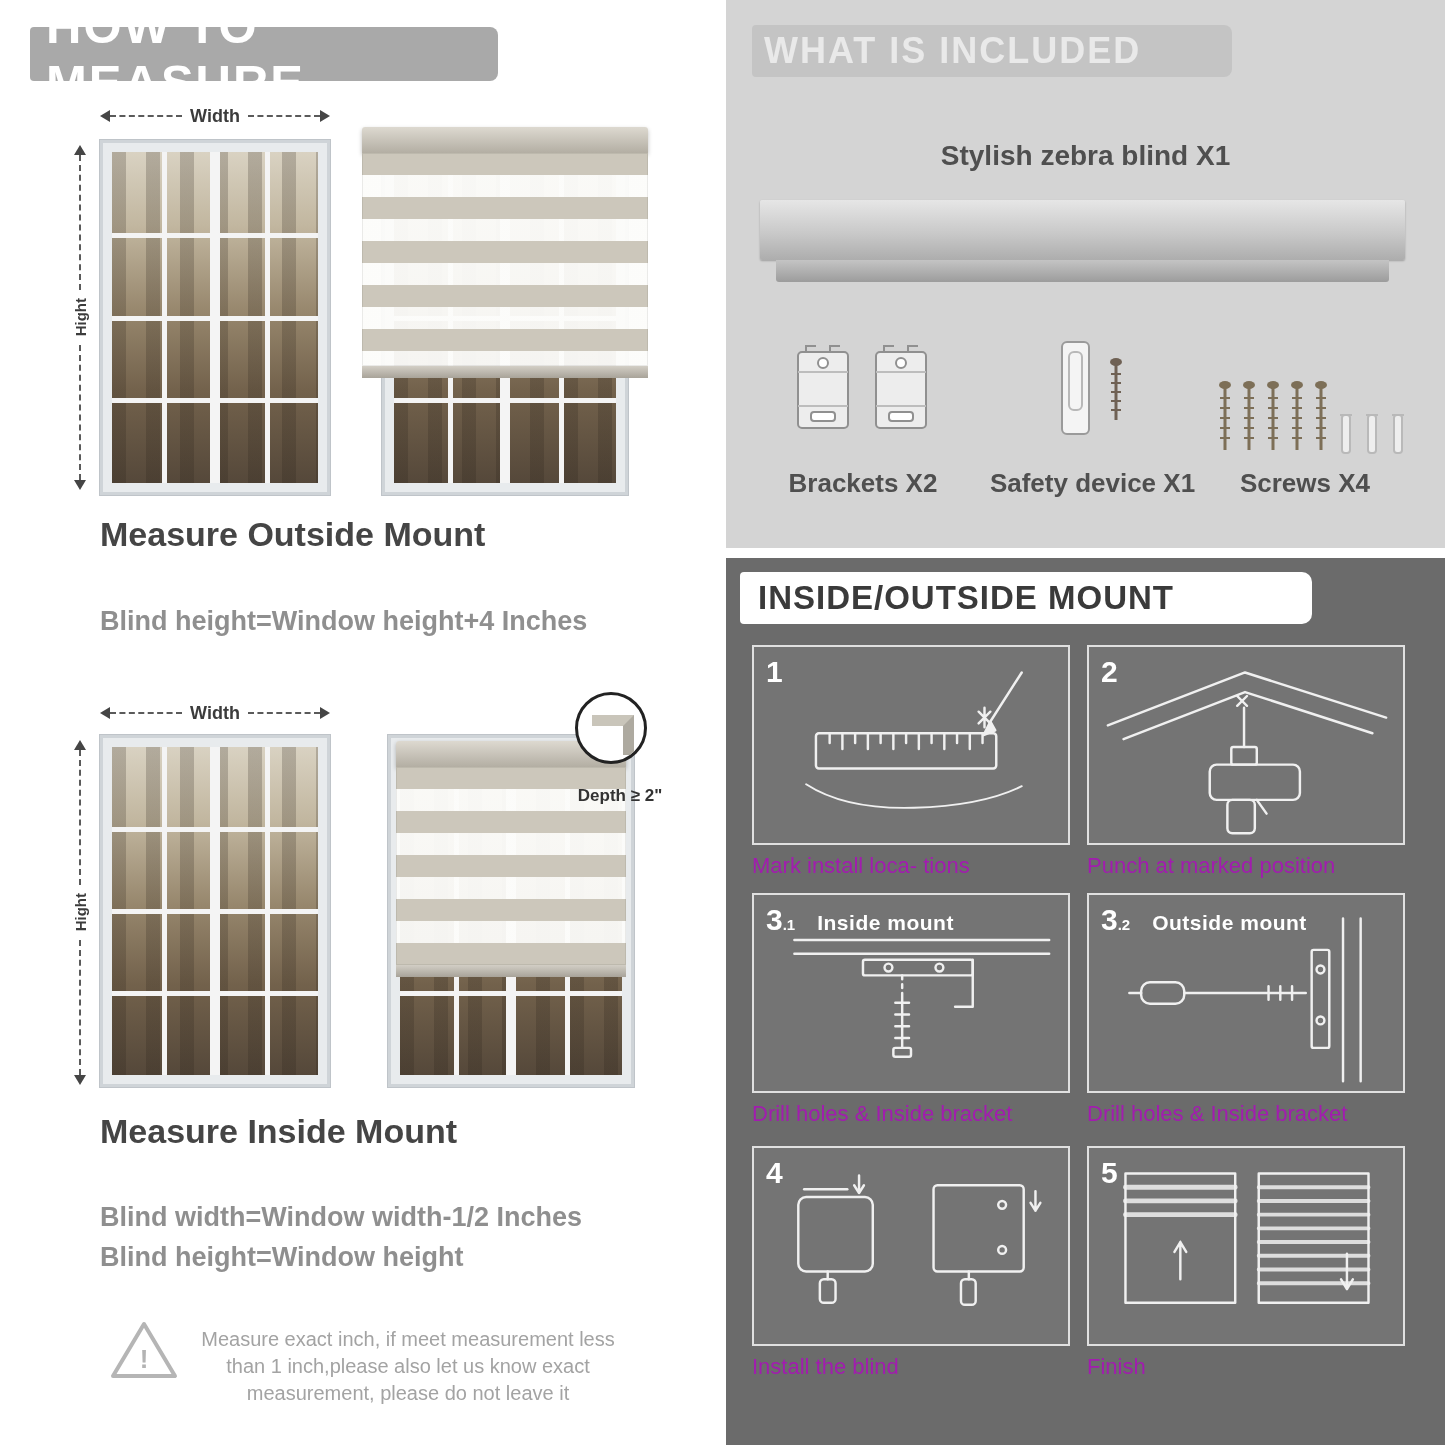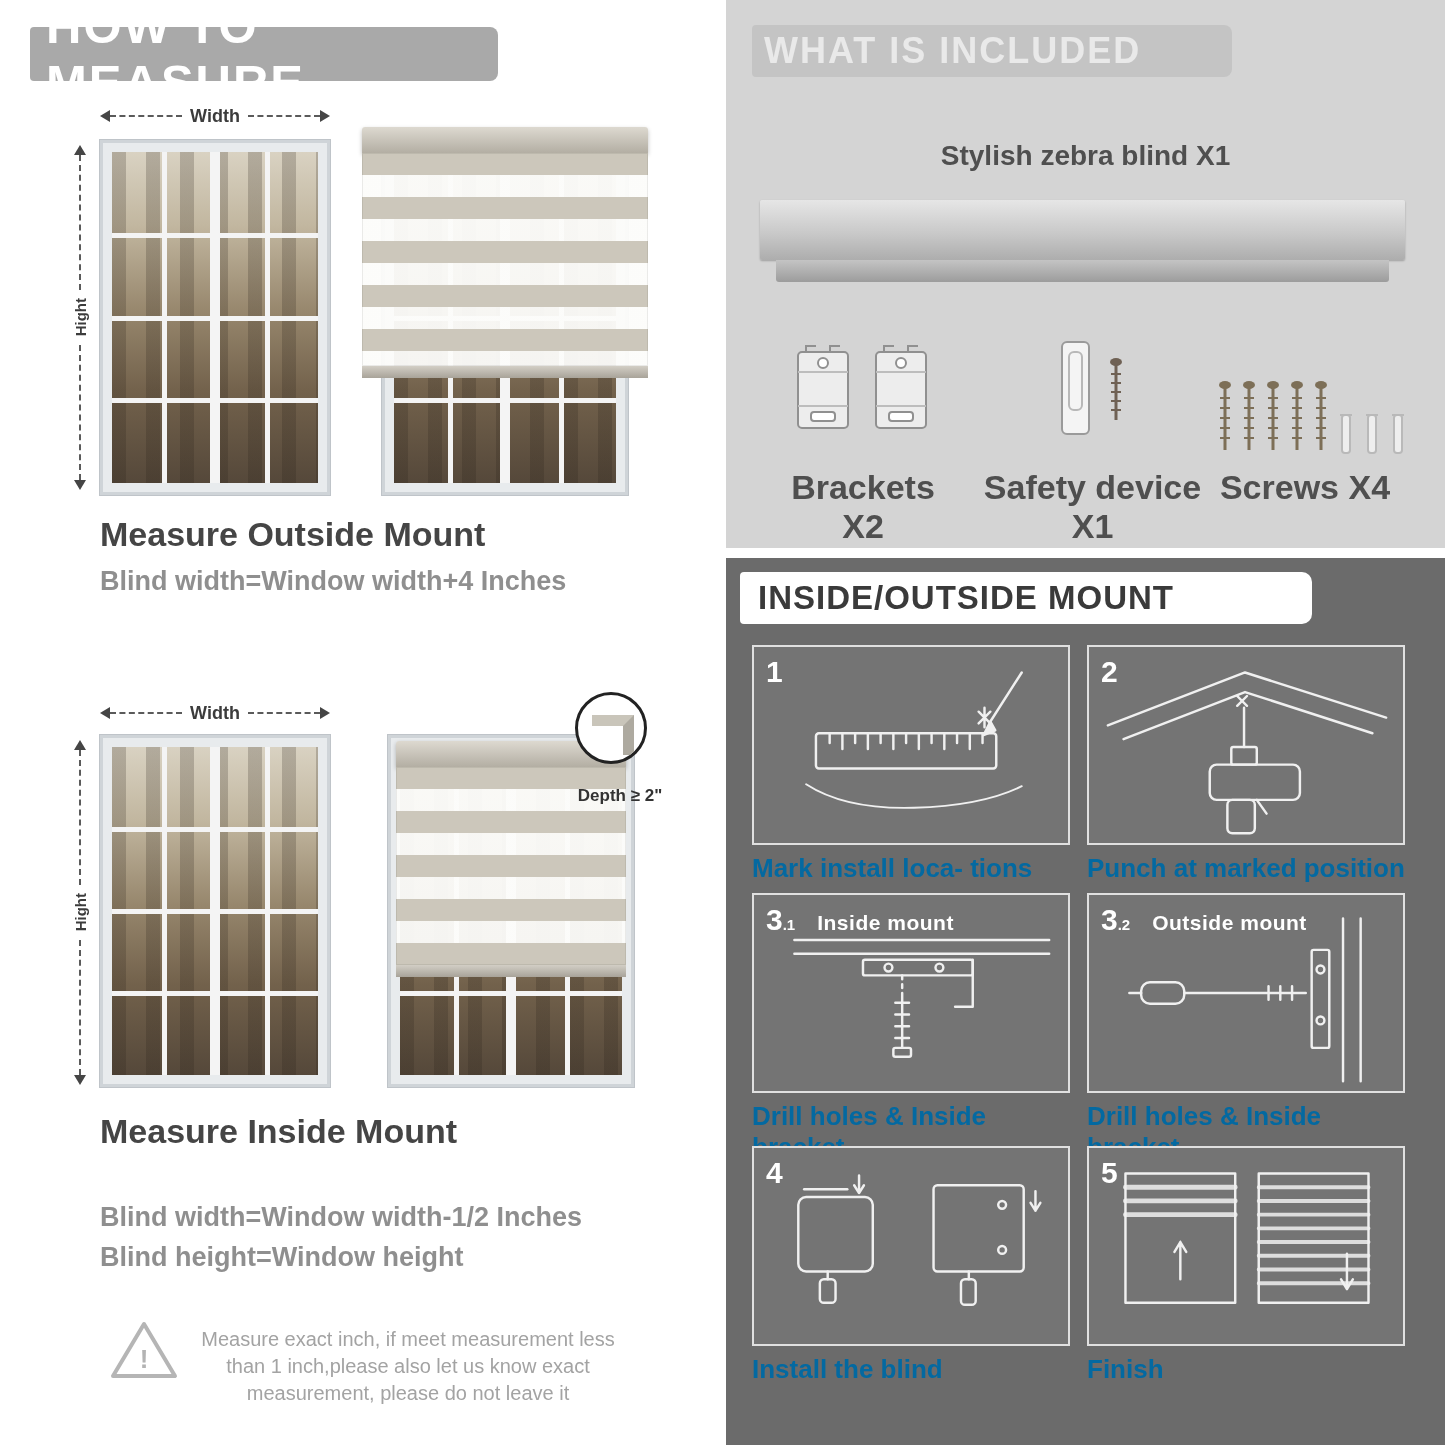--- a/index.html
+++ b/index.html
@@ -73,38 +73,38 @@
     border-radius:4px 8px 8px 4px; color:#e9e9e9; font-size:36px; font-weight:bold;
     letter-spacing:2px; display:flex; align-items:center; padding-left:12px;
   }
   .product-title { left:726px; top:140px; width:719px; text-align:center;
     font-size:28px; font-weight:bold; color:#4f4f4f; }
   .headrail-top { left:760px; top:200px; width:645px; height:60px;
     background:linear-gradient(180deg,#e6e6e6 0%,#c9c9c9 55%,#adadad 100%);
     border-radius:2px; box-shadow:0 1px 2px rgba(0,0,0,.25); }
   .headrail-bot { left:776px; top:260px; width:613px; height:22px;
     background:linear-gradient(180deg,#c4c4c4,#9c9c9c); border-radius:0 0 3px 3px; }
-  .item-label { position:absolute; top:468px; font-size:34px; font-weight:bold;
+  .item-label { position:absolute; top:468px; font-size:26px; font-weight:bold;
     color:#4f4f4f; text-align:center; }
 
   .divider-white { left:726px; top:548px; width:719px; height:10px; background:#ffffff; }
 
   .mount-panel { left:726px; top:558px; width:719px; height:887px; background:#6b6b6b; }
   .hbar-mount {
     left:740px; top:572px; width:572px; height:52px; background:#ffffff;
     border-radius:4px 10px 10px 4px; color:#3a3a3a; font-size:33px; font-weight:bold;
     letter-spacing:1px; display:flex; align-items:center; padding-left:18px;
   }
   .step { position:absolute; width:318px; }
   .panel { position:relative; height:200px; border:2px solid #e0e0e0; background:#747474; }
   .badge-row { position:absolute; left:12px; top:8px; display:flex; align-items:baseline; color:#ffffff; z-index:2; }
   .badge-num { font-size:30px; font-weight:bold; }
   .badge-sub { font-size:15px; font-weight:bold; }
   .badge-title { font-size:21px; font-weight:bold; margin-left:22px; letter-spacing:.5px; }
-  .caption { margin-top:8px; color:#0369a1; font-size:26px; font-weight:bold; }
+  .caption { margin-top:8px; color:#a21caf; font-size:22px; font-weight:normal; }
   .art { position:absolute; inset:0; width:100%; height:100%; }
 </style>
 </head>
 <body>
 
 <div id="root">
 
   <div class="abs hbar-left">HOW TO MEASURE</div>
 
   <div class="arrow-h" style="left:100px; top:106px; width:230px; height:20px;">
@@ -144,21 +144,21 @@
     </div>
   </div>
 
   <div class="blind" style="left:362px; top:127px; width:286px; height:251px;">
     <div class="cassette"></div>
     <div class="slats"></div>
     <div class="rail"></div>
   </div>
 
   <div class="abs section-title" style="left:100px; top:515px;">Measure Outside Mount</div>
-  <div class="abs formula" style="left:100px; top:566px;">Blind width=Window width+4 Inches</div>
+  <div class="abs formula" style="left:100px; top:606px;">Blind height=Window height+4 Inches</div>
 
   <div class="arrow-h" style="left:100px; top:703px; width:230px; height:20px;">
     <span class="ah-l"></span>
     <span class="ln"></span>
     <span class="arrow-lab">Width</span>
     <span class="ln"></span>
     <span class="ah-r"></span>
   </div>
 
   <div class="arrow-v" style="left:70px; top:740px; width:20px; height:345px;">

